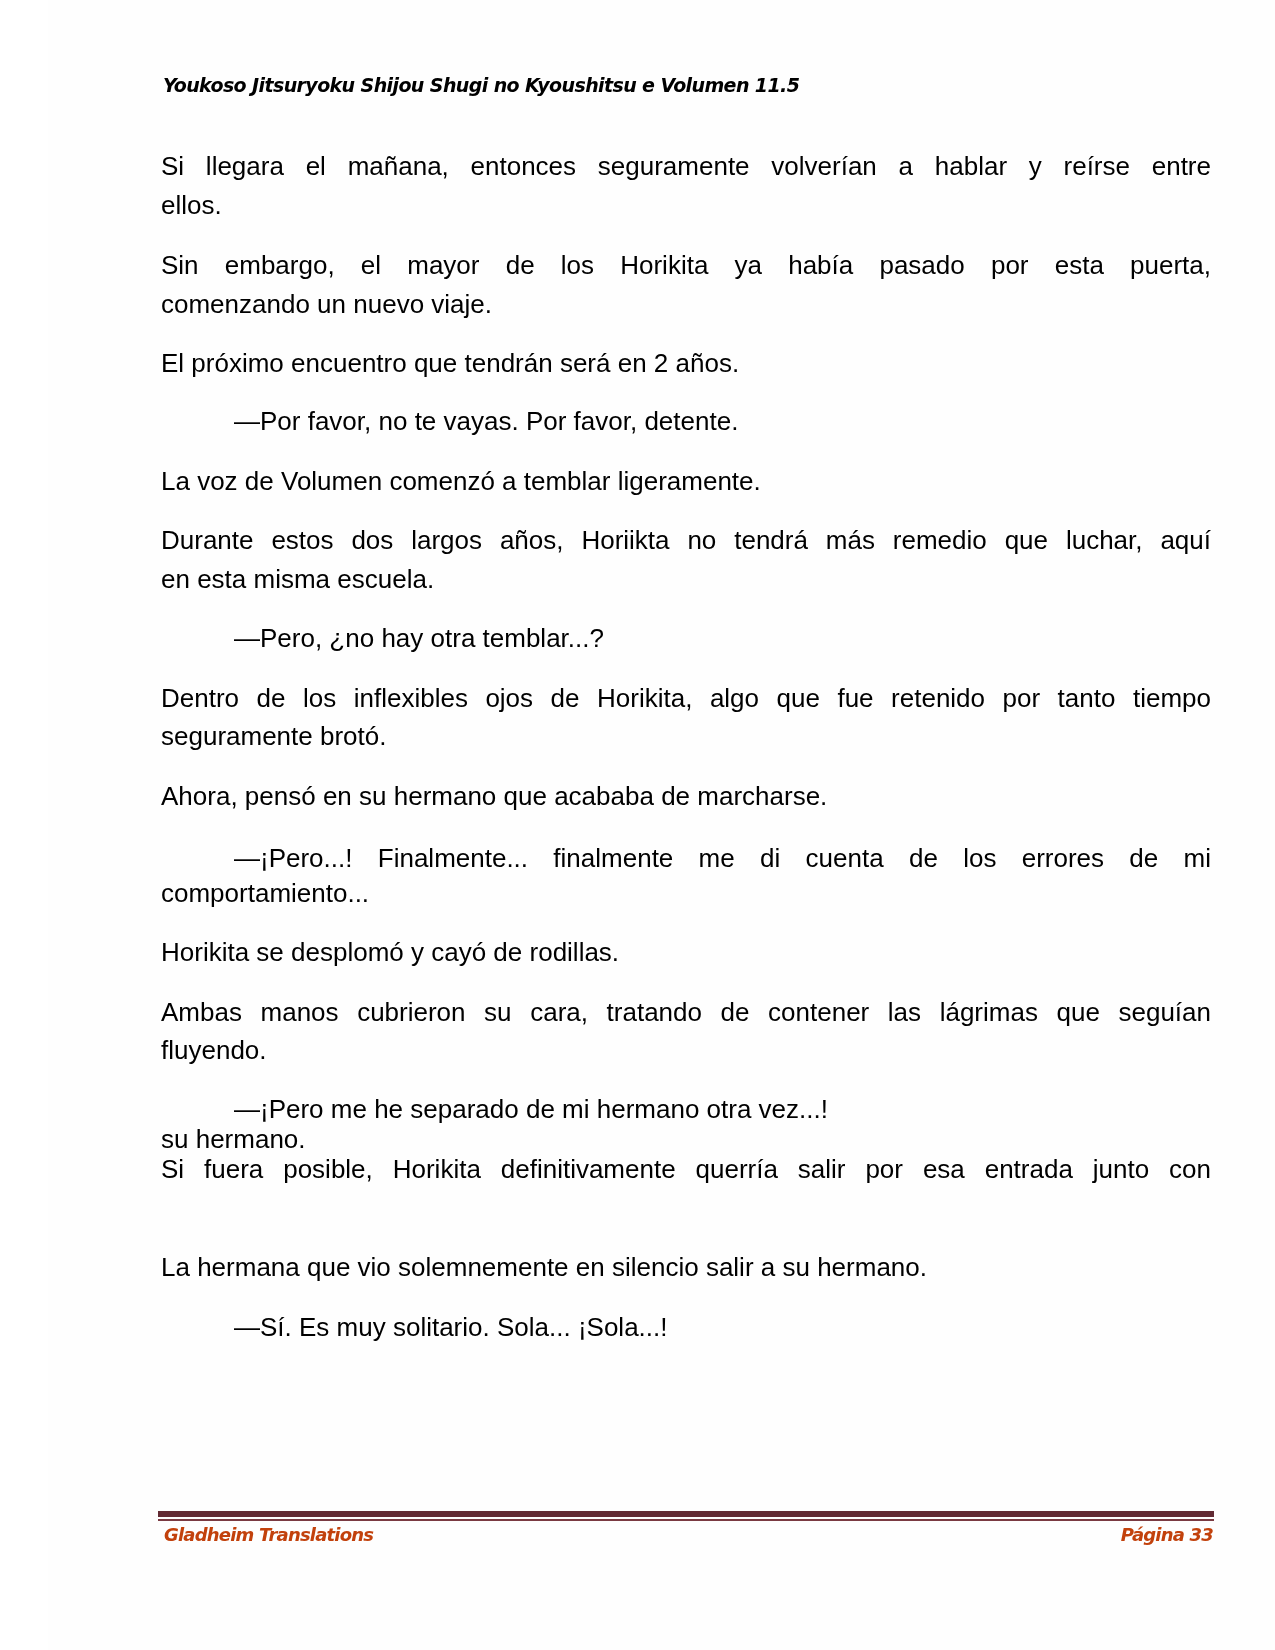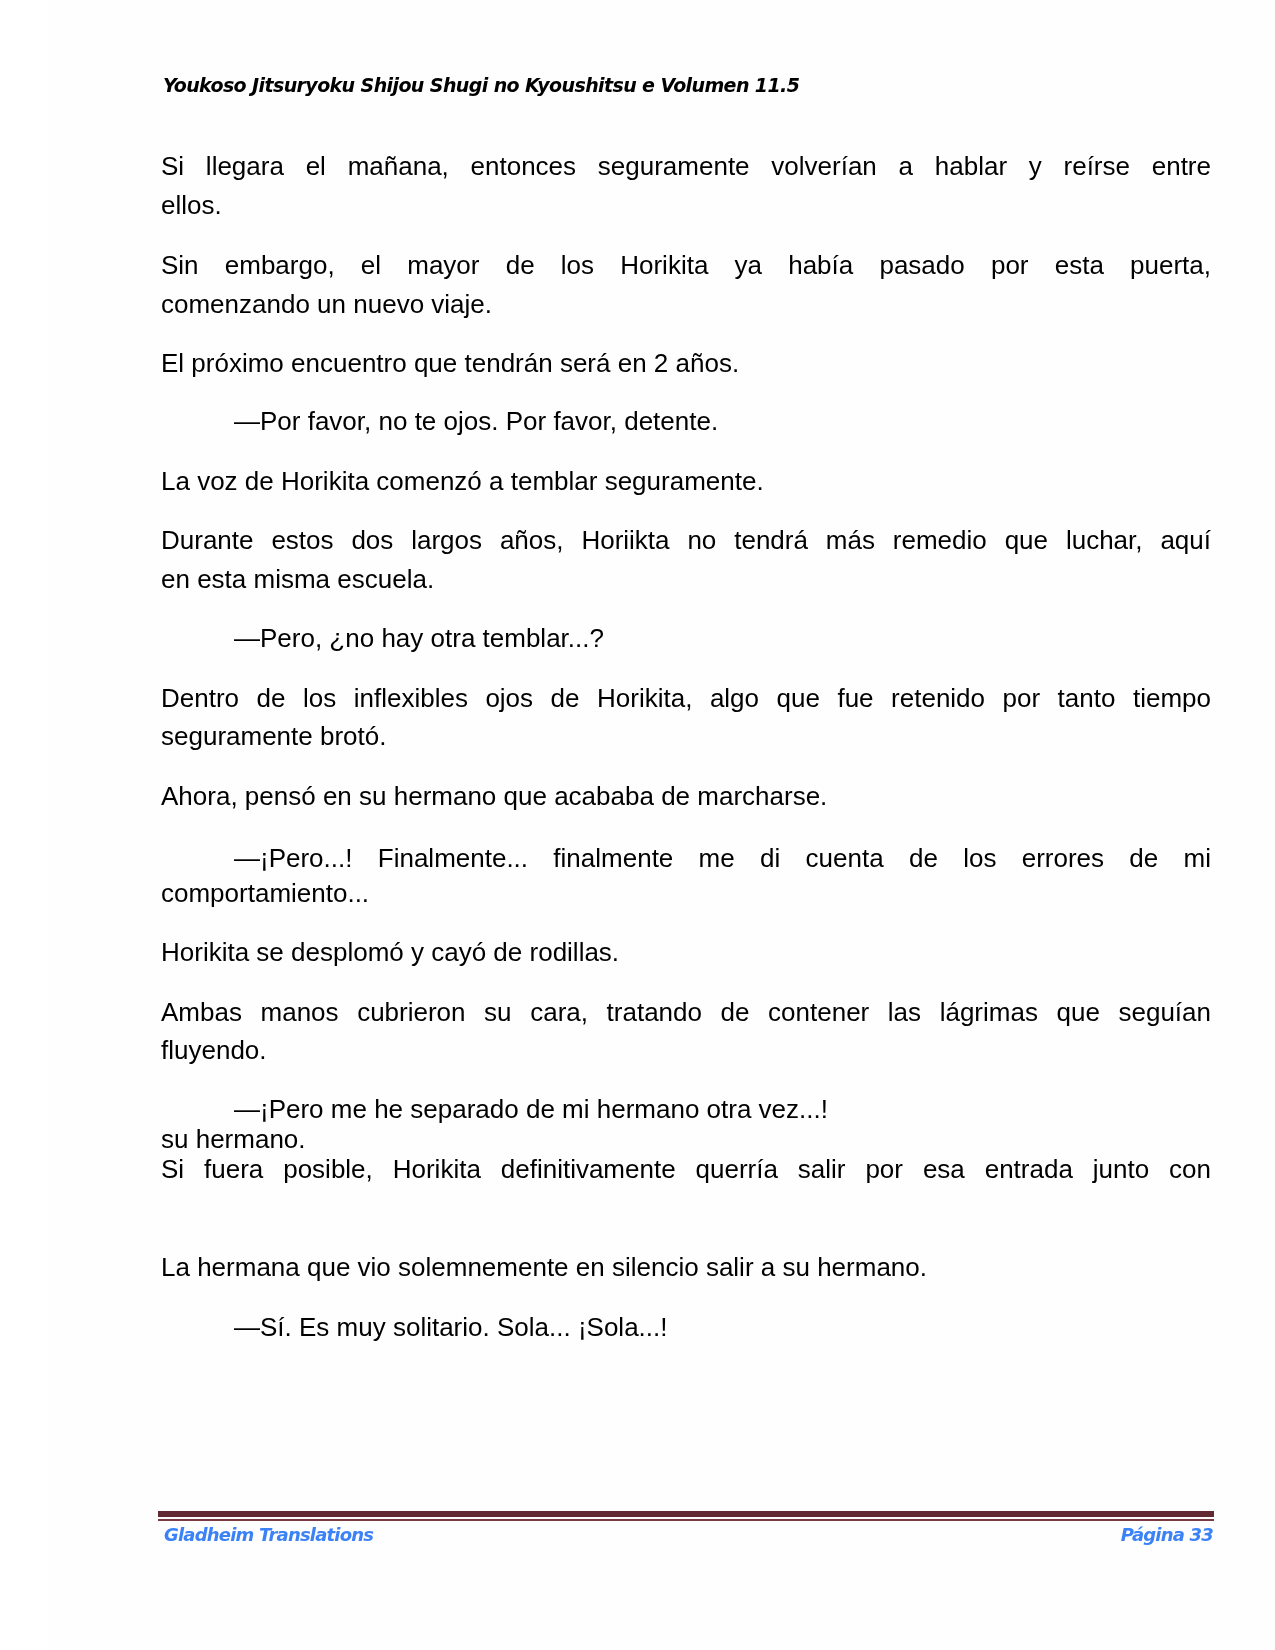--- a/index.html
+++ b/index.html
@@ -18,39 +18,39 @@
       position: absolute; left: 0; width: 1050px; height: 38px; line-height: 38px;
       white-space: nowrap;
     }
     .line.justify { text-align: justify; text-align-last: justify; }
     .line.indent { left: 73px; width: 977px; }
     .footer-rule-thick { position: absolute; left: 110px; top: 1511px; width: 1056px; height: 6px; background: #622a33; }
     .footer-rule-thin  { position: absolute; left: 110px; top: 1519px; width: 1056px; height: 2px; background: #7a3a42; }
     .footer-left, .footer-right {
       position: absolute; top: 1524px;
       font-family: "DejaVu Sans", sans-serif; font-weight: bold; font-style: italic;
-      font-size: 18px; letter-spacing: -0.8px; white-space: nowrap; color: #3b82f6;
+      font-size: 18px; letter-spacing: -0.8px; white-space: nowrap; color: #c2410c;
     }
     .footer-left { left: 116px; }
     .footer-right { right: 110px; }
   </style>
 </head>
 <body>
 
 <div class="page">
   <div class="header-title">Youkoso Jitsuryoku Shijou Shugi no Kyoushitsu e Volumen 11.5</div>
 
   <div class="body-text" id="body-text" style="top: 0px;">
       <div class="line justify" style="top: 147px;">Si llegara el mañana, entonces seguramente volverían a hablar y reírse entre</div>
       <div class="line" style="top: 186px;">ellos.</div>
       <div class="line justify" style="top: 246px;">Sin embargo, el mayor de los Horikita ya había pasado por esta puerta,</div>
       <div class="line" style="top: 285px;">comenzando un nuevo viaje.</div>
       <div class="line" style="top: 344px;">El próximo encuentro que tendrán será en 2 años.</div>
-      <div class="line indent" style="top: 402px;">—Por favor, no te ojos. Por favor, detente.</div>
-      <div class="line" style="top: 462px;">La voz de Horikita comenzó a temblar seguramente.</div>
+      <div class="line indent" style="top: 402px;">—Por favor, no te vayas. Por favor, detente.</div>
+      <div class="line" style="top: 462px;">La voz de Volumen comenzó a temblar ligeramente.</div>
       <div class="line justify" style="top: 521px;">Durante estos dos largos años, Horiikta no tendrá más remedio que luchar, aquí</div>
       <div class="line" style="top: 560px;">en esta misma escuela.</div>
       <div class="line indent" style="top: 619px;">—Pero, ¿no hay otra temblar...?</div>
       <div class="line justify" style="top: 679px;">Dentro de los inflexibles ojos de Horikita, algo que fue retenido por tanto tiempo</div>
       <div class="line" style="top: 717px;">seguramente brotó.</div>
       <div class="line" style="top: 777px;">Ahora, pensó en su hermano que acababa de marcharse.</div>
       <div class="line justify indent" style="top: 839px;">—¡Pero...! Finalmente... finalmente me di cuenta de los errores de mi</div>
       <div class="line" style="top: 874px;">comportamiento...</div>
       <div class="line" style="top: 933px;">Horikita se desplomó y cayó de rodillas.</div>
       <div class="line justify" style="top: 993px;">Ambas manos cubrieron su cara, tratando de contener las lágrimas que seguían</div>

